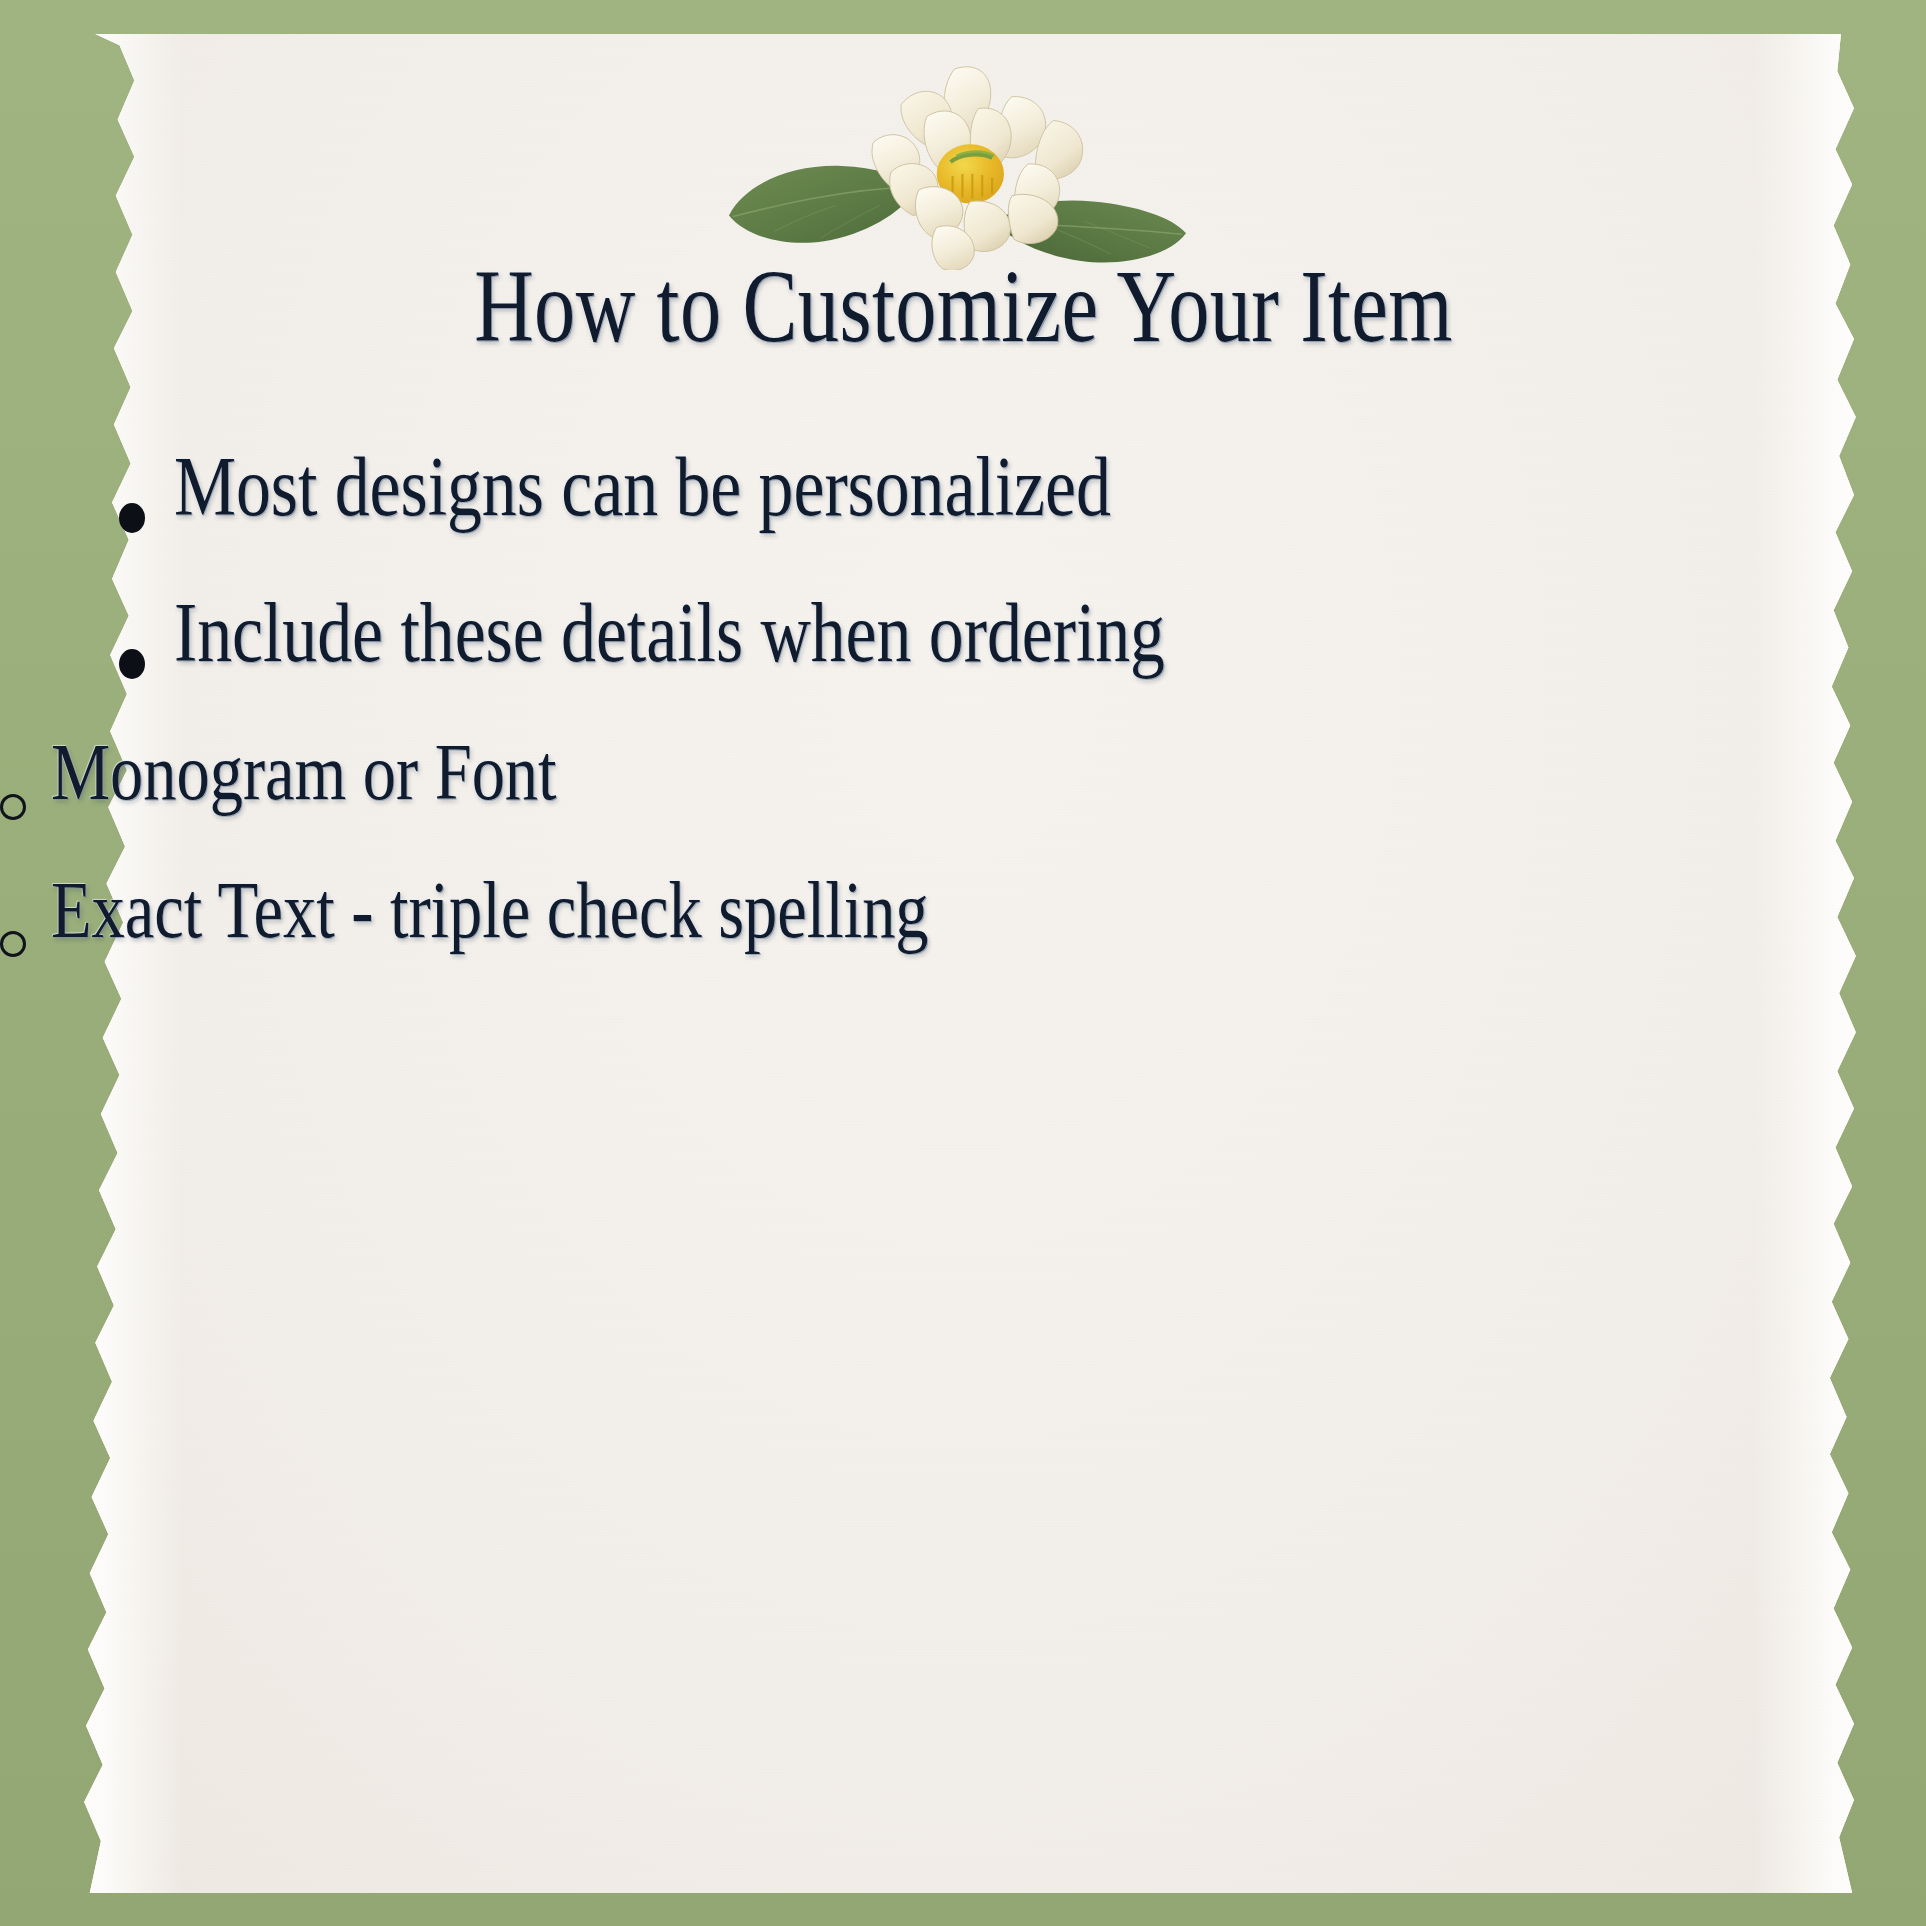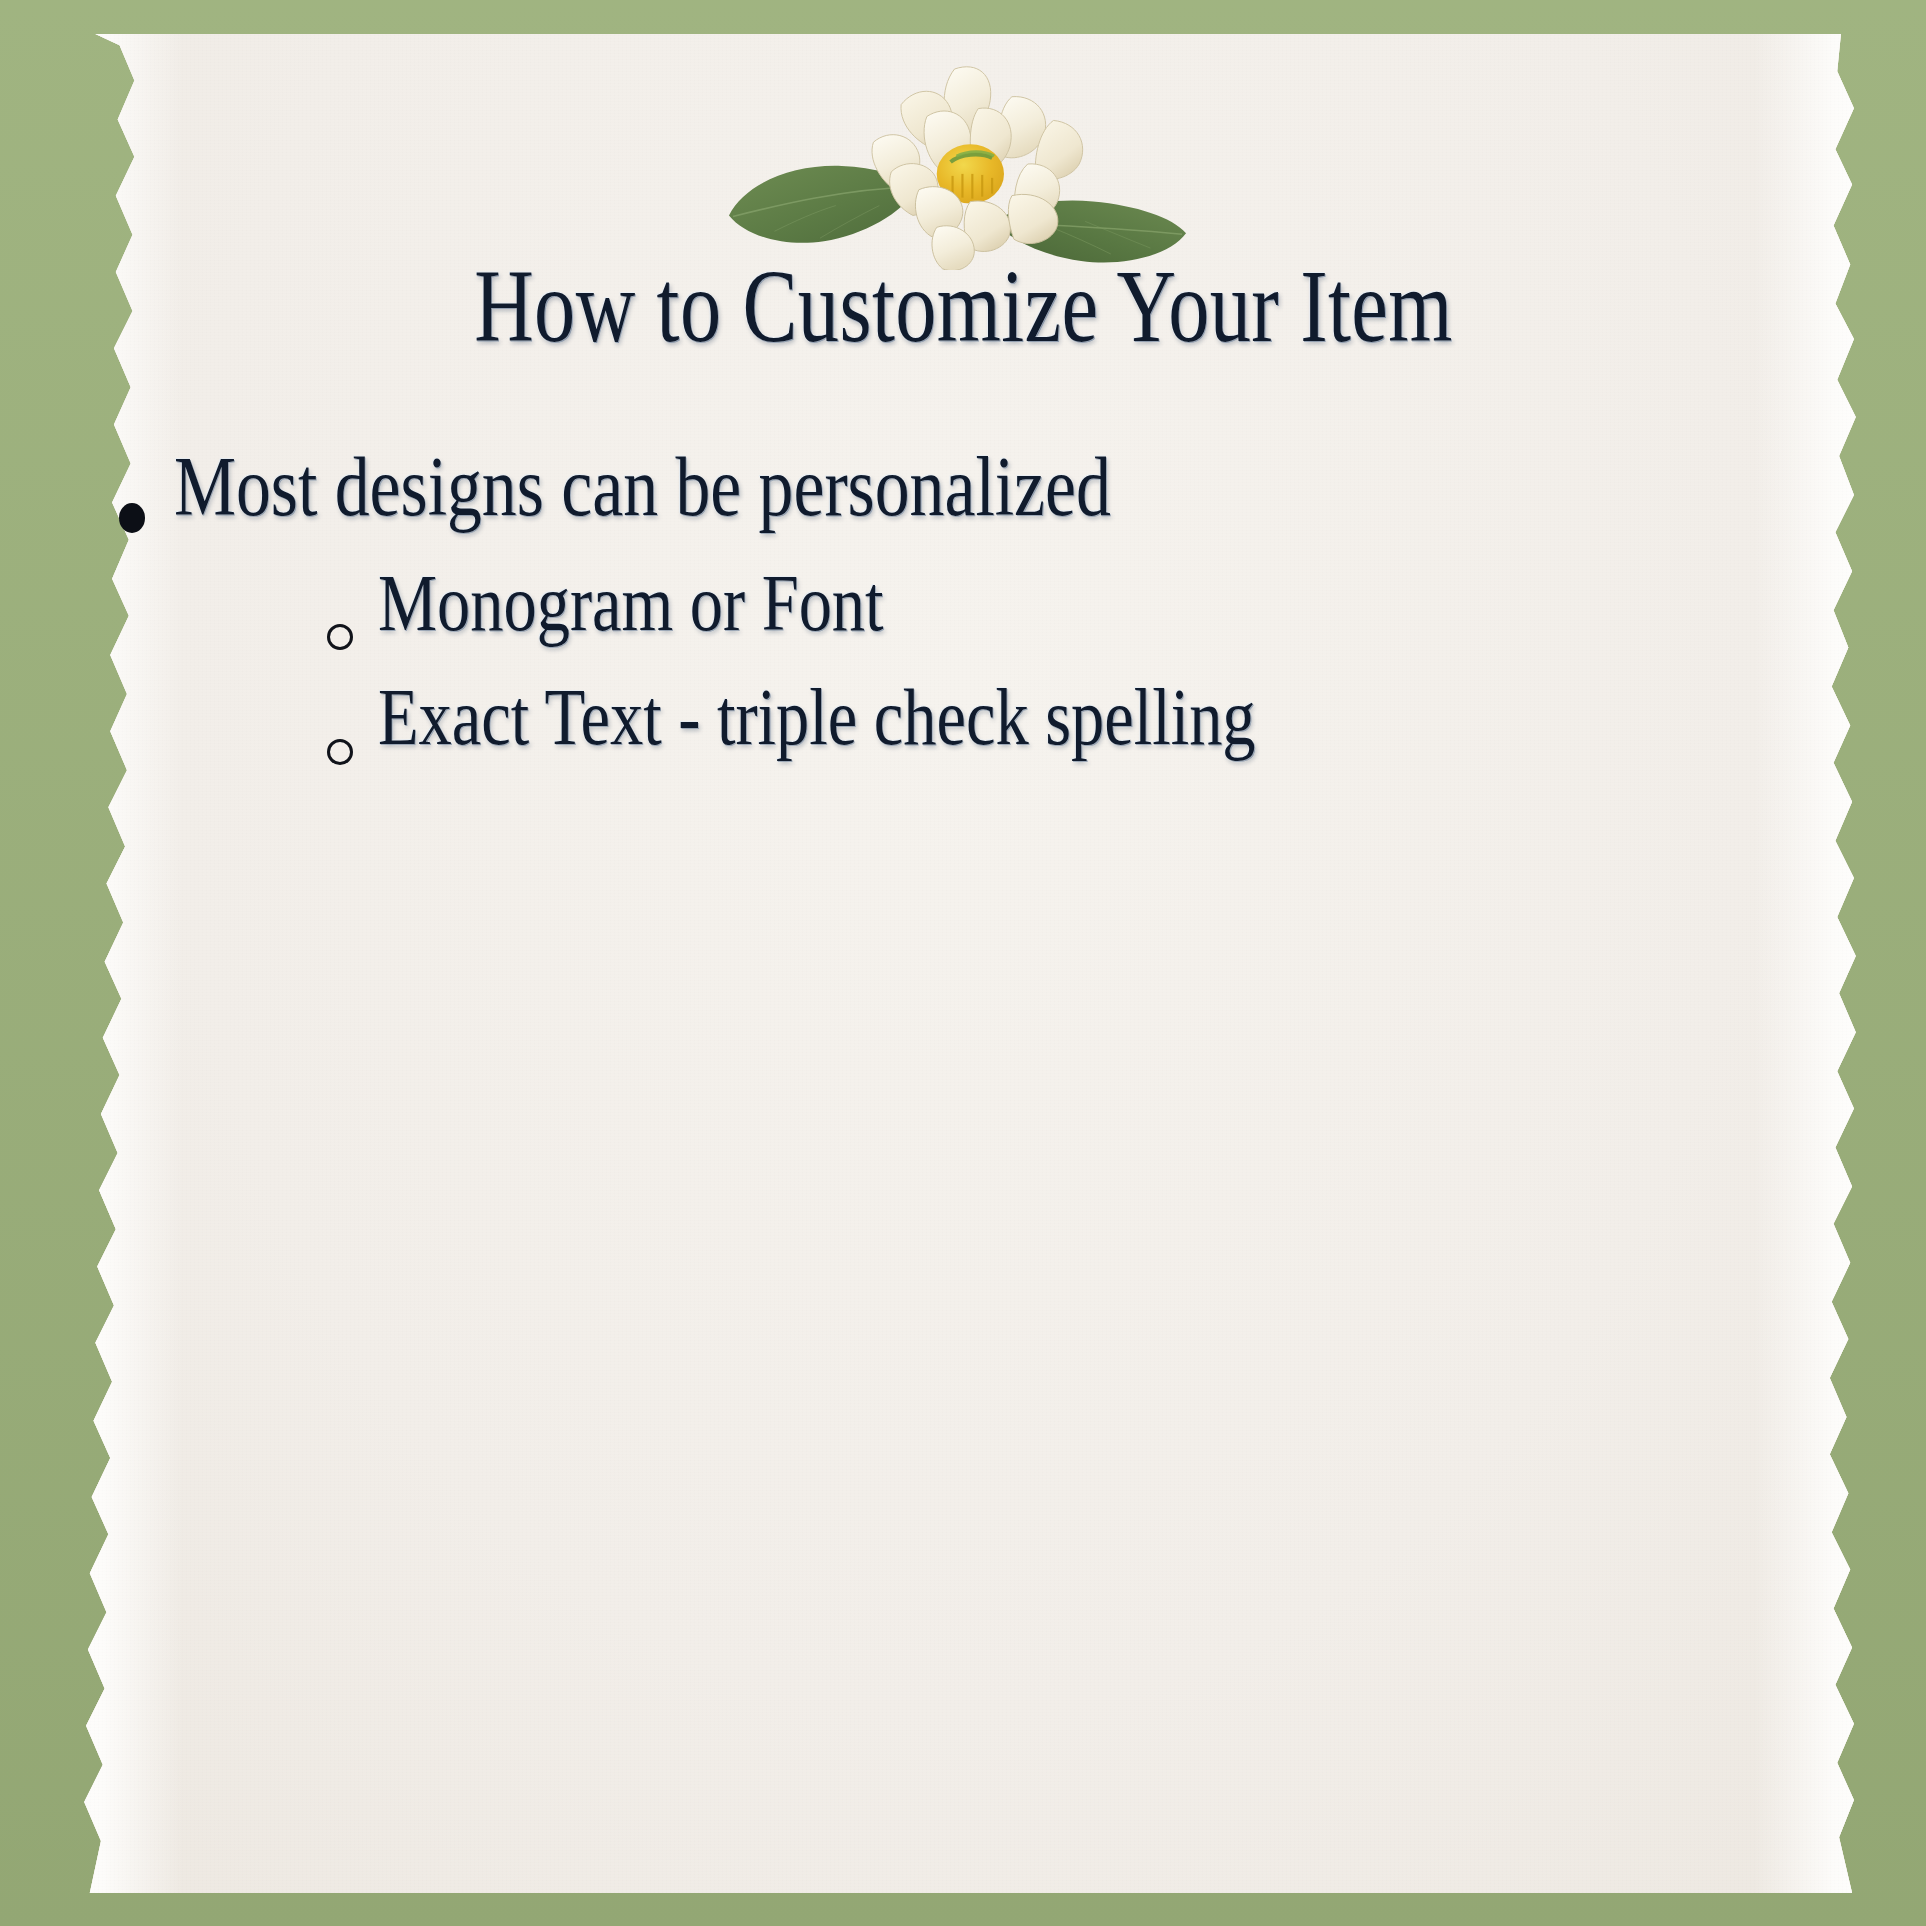--- a/index.html
+++ b/index.html
@@ -162,22 +162,21 @@
     white-space:nowrap;
     text-shadow:
        0 0 2px rgba(255,255,255,.85),
        1px 1px 0 rgba(58,86,122,.5),
       -1px -1px 0 rgba(214,228,243,.55),
        2px 3px 5px rgba(40,60,90,.28);
   }
   .lvl1.wrapline .txt{white-space:normal;}
 
   .lvl2{
-    padding-left:327px;
-    margin-top:9px;
+    margin-top:32px;
   }
   .lvl2 .mark{
     font-size:38px;
     line-height:1;
     margin-top:34px;
     width:51px;
     flex:0 0 51px;
   }
   .lvl2 .mark i{
     display:inline-block;
@@ -314,20 +313,24 @@
 
   <div class="list">
 
     <div class="bullet-row lvl1">
       <span class="mark"><span class="dot"></span></span>
       <span class="txt">Most designs can be personalized</span>
     </div>
 
 
 
+    <div class="bullet-row lvl1">
+      <span class="mark"><span class="dot"></span></span>
+      <span class="txt">Include these details when ordering</span>
+    </div>
 
     <div class="bullet-row lvl2">
       <span class="mark"><i></i></span>
       <span class="txt">Monogram or Font</span>
     </div>
 
 
     <div class="bullet-row lvl2">
       <span class="mark"><i></i></span>
       <span class="txt">Exact Text - triple check spelling</span>

